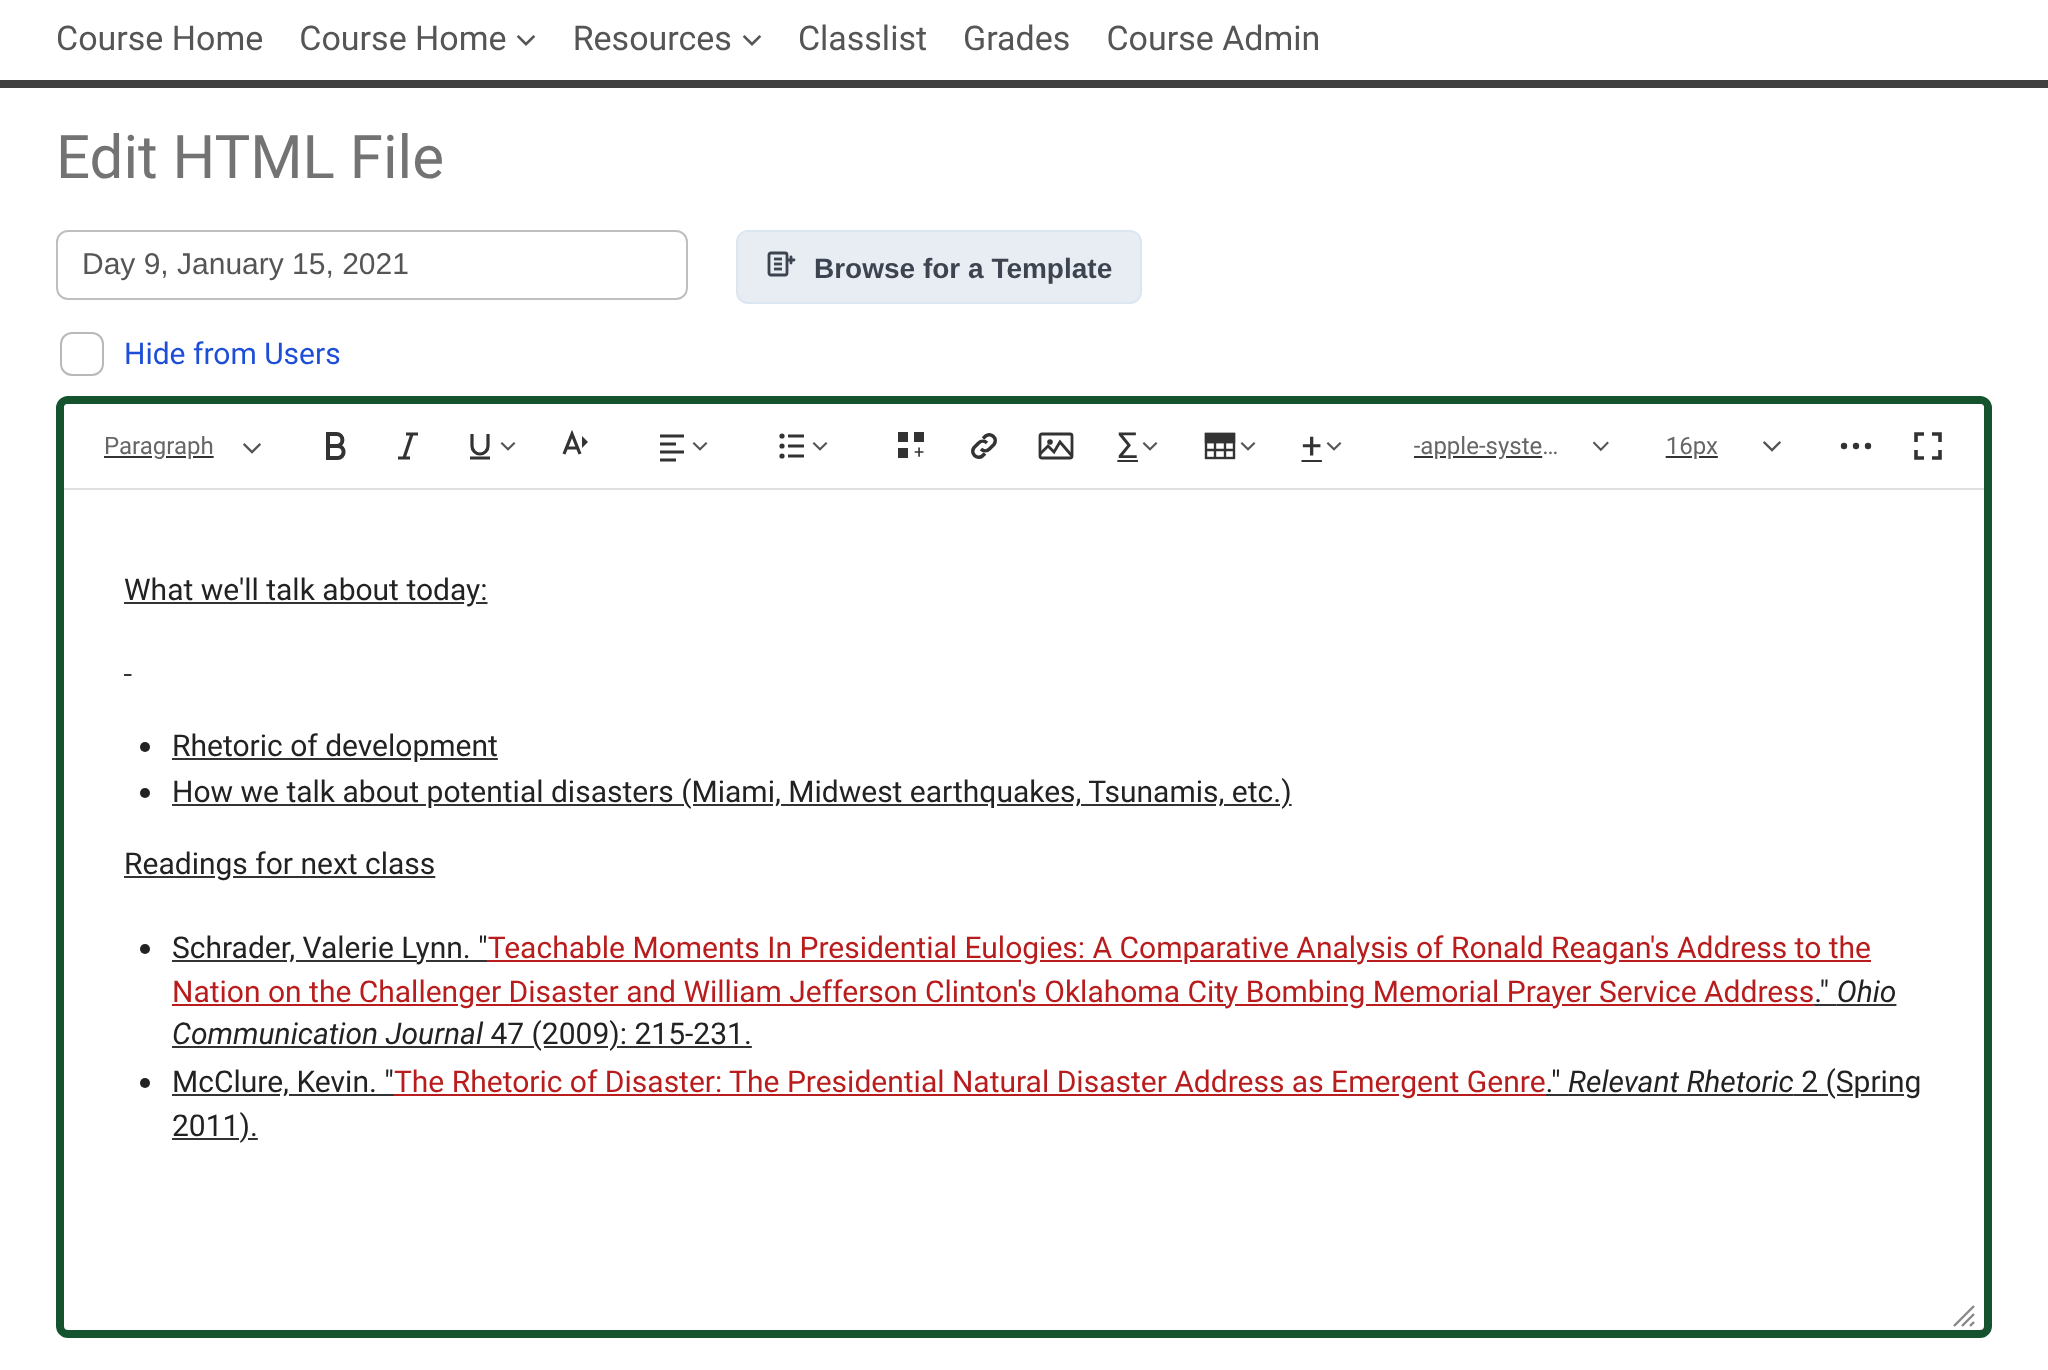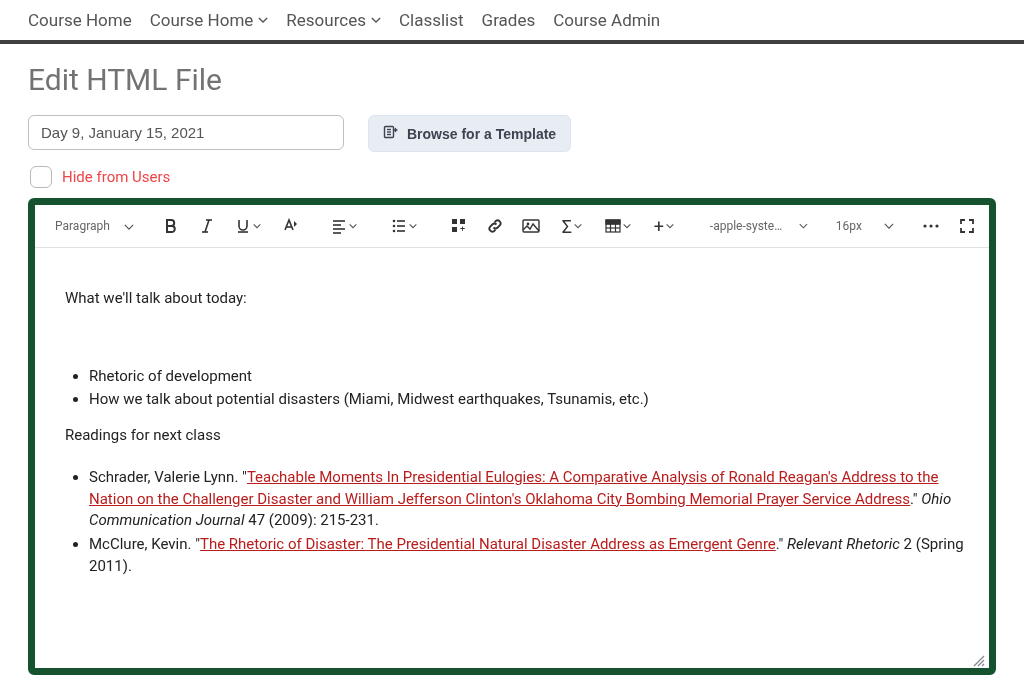--- a/index.html
+++ b/index.html
@@ -56,27 +56,28 @@
     font-size: 14px;
     cursor: pointer;
   }
   .hide-row { display: flex; align-items: center; gap: 10px; margin: 14px 0 10px 2px; }
   .checkbox {
     width: 22px; height: 22px;
     border: 1px solid #b9b9b9;
     border-radius: 6px;
     background: #fff;
   }
-  .hide-label { font-size: 15px; color: #ef4444; }
+  .hide-label { font-size: 15px; color: #1d4ed8; }
   
   .editor {
-    border: 7px solid #14532d;
+    border: 4px solid #14532d;
     border-radius: 6px;
     overflow: hidden;
     margin-top: 2px;
+    text-decoration: underline;
   }
   .toolbar {
     display: flex; align-items: center;
     height: 42px;
     padding: 0 6px;
     gap: 0;
     background: #fff;
   }
   .toolbar-hr {
     border: none; border-top: 1px solid #e0e0e0;

